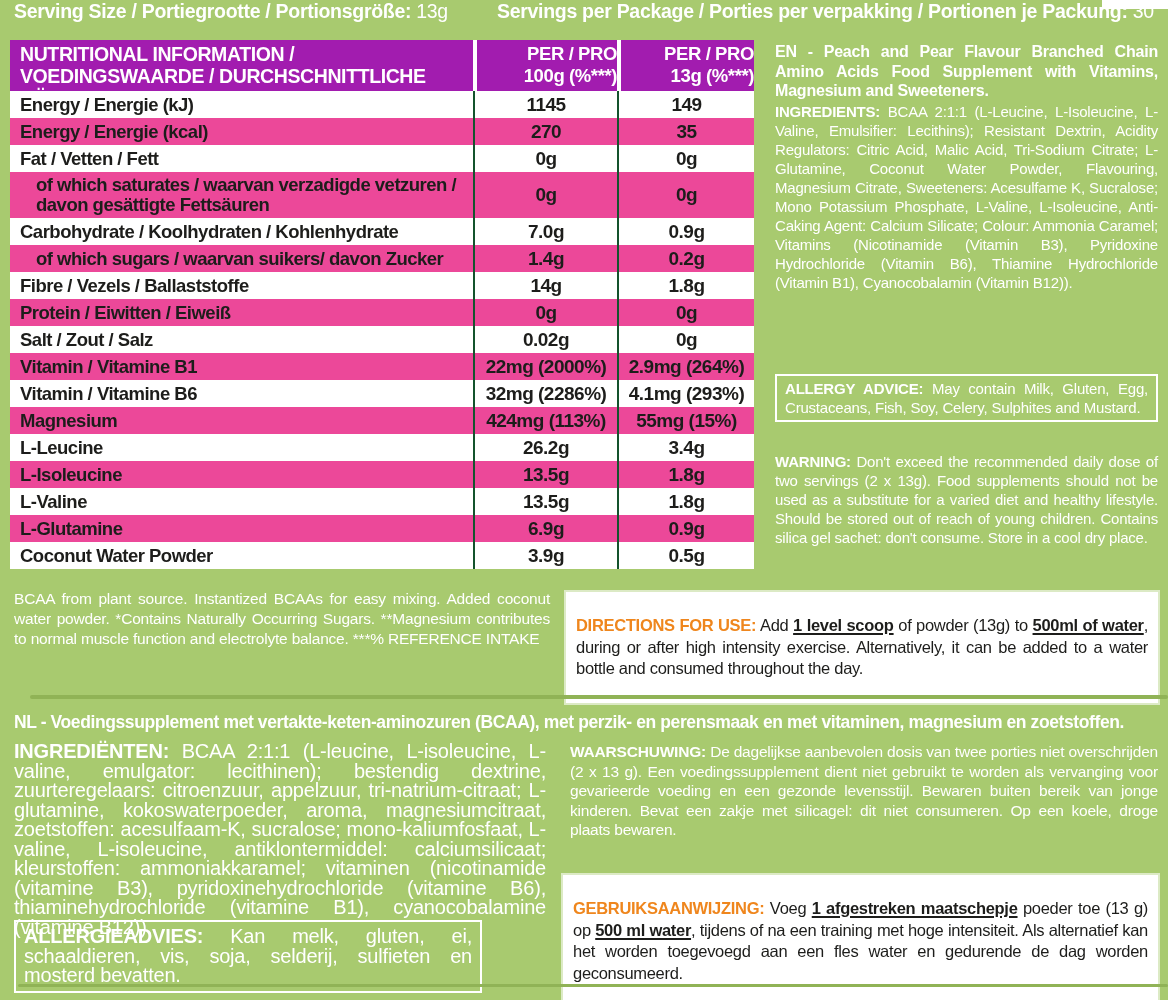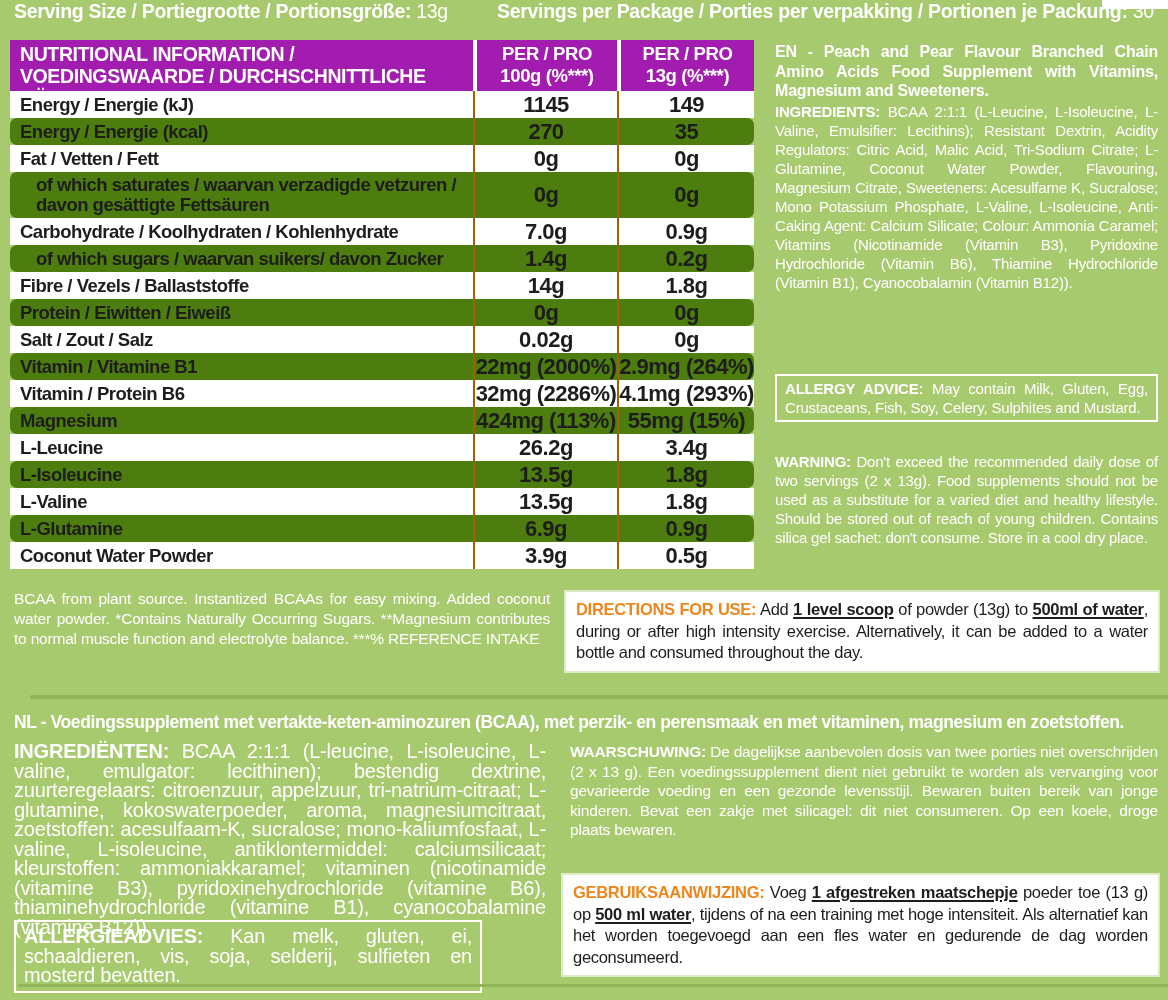--- a/index.html
+++ b/index.html
@@ -18,53 +18,53 @@
   .tb-left  { left:14px; }
   .tb-right { left:497px; }
 
   
   .ntable { position:absolute; left:10px; top:40px; width:744px; }
   .thead {
     display:grid; grid-template-columns:463px 144px 137px;
     background:#a21caf; height:51px; font-weight:bold;
   }
   .thead .h1 { padding:3px 0 0 10px; font-size:19.5px; line-height:22px; letter-spacing:-0.4px; }
-  .thead .hc { border-left:4px solid #fff; text-align:center; padding-top:3px; font-size:18.5px; line-height:22px; letter-spacing:-0.4px; }
+  .thead .hc { border-left:4px solid #fff; text-align:right; padding-top:3px; font-size:18.5px; line-height:22px; letter-spacing:-0.4px; }
   .thead .hc span { display:block; }
   .tr {
     display:grid; grid-template-columns:463px 144px 137px;
     background:#ffffff; color:#1d1d1b; height:27px;
   }
-  .tr.alt { background:#4d7c0f;border-radius:7px; }
+  .tr.alt { background:#ec4899; }
   .tr.tall { height:46px; }
   .tr .lb {
     font-weight:bold; font-size:18.5px; letter-spacing:-0.5px;
     padding-left:10px; display:flex; align-items:center; line-height:20px;
   }
   .tr.indent .lb { padding-left:26px; }
   .tr .vc {
-    border-left:2px solid #a16207; font-weight:bold; font-size:22px; letter-spacing:-0.5px;
+    border-left:2px solid #14532d; font-weight:bold; font-size:19px; letter-spacing:-0.5px;
     display:flex; align-items:center; justify-content:center; text-align:center;
   }
 
   
   .en-block { position:absolute; left:775px; width:383px; text-align:justify; font-size:15px; line-height:19px; letter-spacing:-0.2px; }
   .bold-lbl { font-weight:bold; }
   .en-intro { top:42px; font-weight:bold; font-size:16px; line-height:19.5px; }
   .en-ingr  { top:102px; }
   .en-allergy { top:374px; border:2px solid #ffffff; padding:3px 8px; width:383px; }
   .en-warn { top:452px; }
 
   
   .bcaa-note { position:absolute; left:14px; top:589px; width:536px; text-align:justify; font-size:15.5px; line-height:20px; letter-spacing:-0.2px; }
 
   
   .white-box {
     position:absolute; background:#ffffff; color:#1d1d1b;
-    padding:7px 10px; text-align:justify;
+    padding:23px 10px; text-align:justify;
     font-size:16.5px; line-height:21.5px; letter-spacing:-0.3px;
     box-shadow:0 0 0 2px rgba(255,255,255,0.6);
   }
   .dir-box { left:566px; top:592px; width:592px; }
   .use-box { left:563px; top:875px; width:595px; }
   .orange-lbl { color:#ef861d; font-weight:bold; }
   .u { font-weight:bold; text-decoration:underline; text-decoration-thickness:2px; text-underline-offset:2px; }
 
   
   .divider { position:absolute; height:4px; background:#90b356; border-radius:2px; }
@@ -145,21 +145,21 @@
         <div class="lb">Salt / Zout / Salz</div>
         <div class="vc">0.02g</div>
         <div class="vc">0g</div>
       </div>
     <div class="tr alt">
         <div class="lb">Vitamin / Vitamine B1</div>
         <div class="vc">22mg (2000%)</div>
         <div class="vc">2.9mg (264%)</div>
       </div>
     <div class="tr">
-        <div class="lb">Vitamin / Protein B6</div>
+        <div class="lb">Vitamin / Vitamine B6</div>
         <div class="vc">32mg (2286%)</div>
         <div class="vc">4.1mg (293%)</div>
       </div>
     <div class="tr alt">
         <div class="lb">Magnesium</div>
         <div class="vc">424mg (113%)</div>
         <div class="vc">55mg (15%)</div>
       </div>
     <div class="tr">
         <div class="lb">L-Leucine</div>

